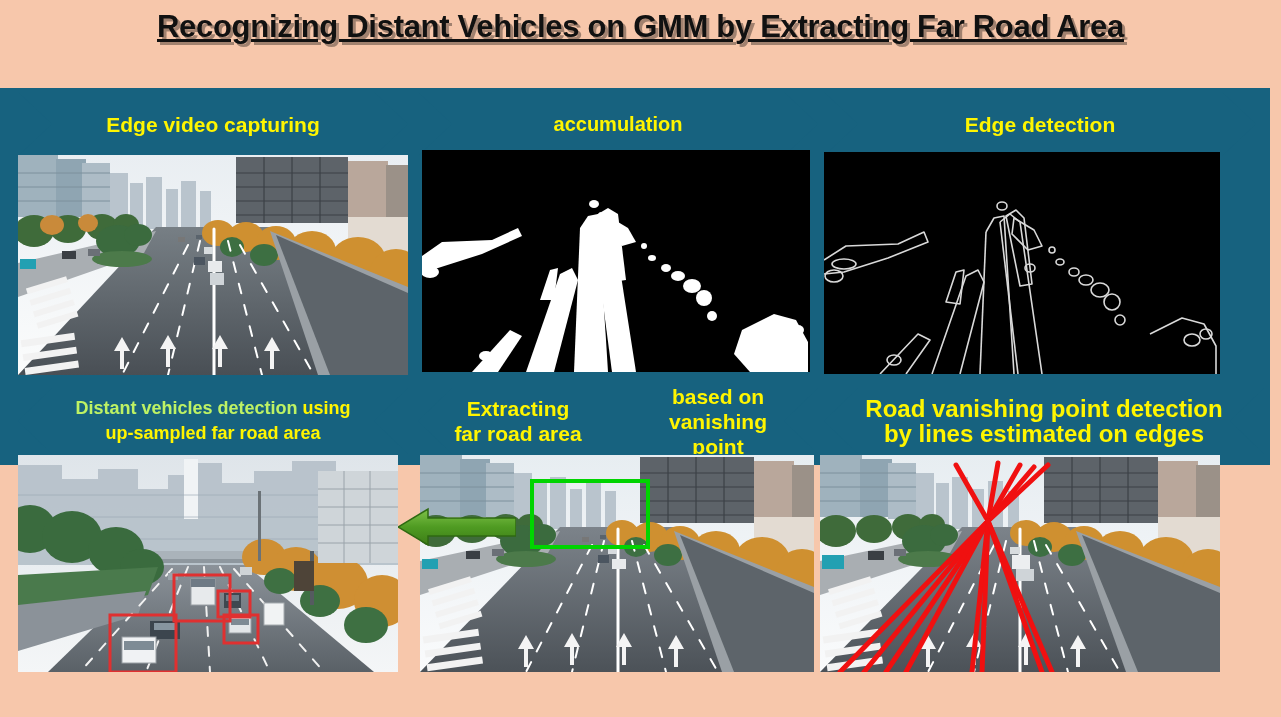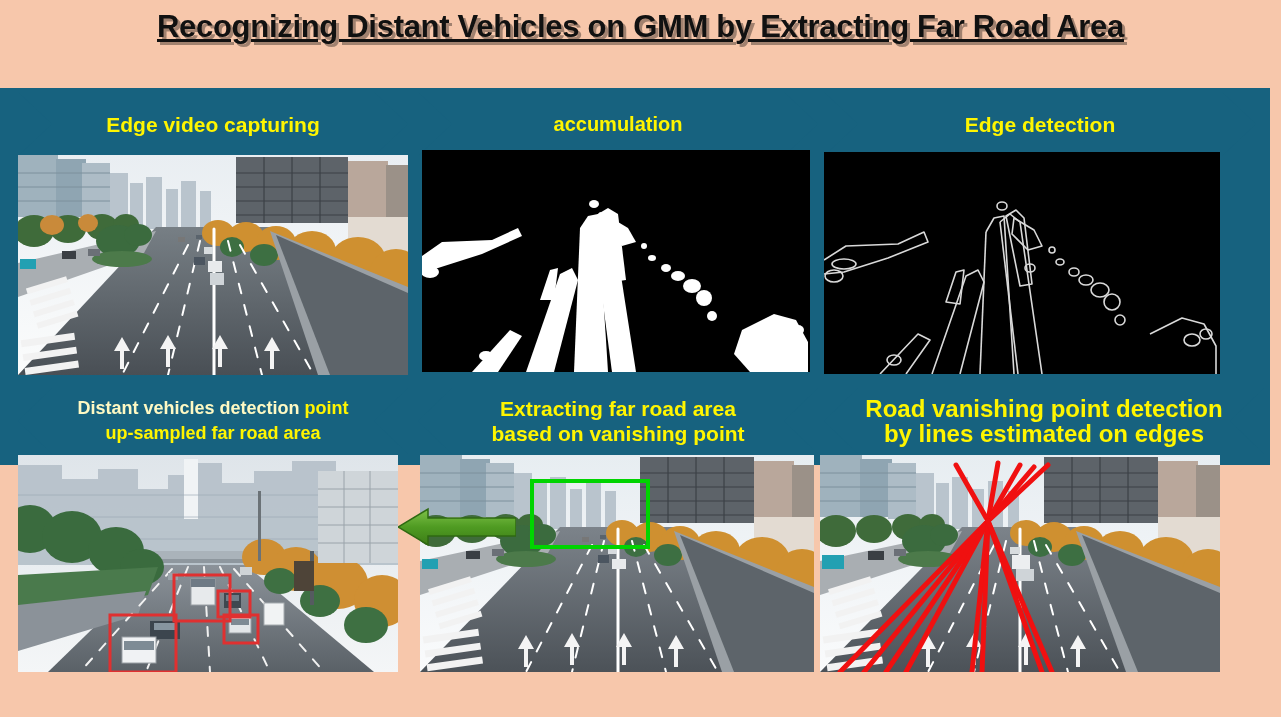--- a/index.html
+++ b/index.html
@@ -35,21 +35,21 @@
     line-height:25px;
     box-sizing:border-box;
   }
   .banner .btxt{display:block;width:100%;padding:0 34px;}
   .chev-right{
     clip-path:polygon(0 0, calc(100% - 34px) 0, 100% 50%, calc(100% - 34px) 100%, 0 100%, 34px 50%);
   }
   .chev-left{
     clip-path:polygon(34px 0, 100% 0, calc(100% - 34px) 50%, 100% 100%, 34px 100%, 0 50%);
   }
-  .red{color:#fef9c3;}
+  .red{color:#bef264;}
   .yel{color:#FFF500;}
 
   
   .shot{
     position:absolute;z-index:7;overflow:hidden;background:#000;
   }
   .shot svg{display:block;width:100%;height:100%;}
 
   
   #green-arrow{position:absolute;z-index:9;}
@@ -265,26 +265,26 @@
       <path d="M56,222 L94,182 L106,188 L82,222"></path>
       <ellipse cx="70" cy="208" rx="7" ry="5"></ellipse>
       <ellipse cx="178" cy="54" rx="5" ry="4"></ellipse>
       <ellipse cx="206" cy="116" rx="5" ry="4"></ellipse>
     </g>
   </svg>
 </div>
 
 <div class="banner chev-left" style="left:18px;top:388px;width:390px;height:66px;font-size:18px;flex-direction:column;">
   <span class="btxt">
-    <span class="red">Distant vehicles detection</span><span class="yel"> point</span>
+    <span class="red">Distant vehicles detection</span><span class="yel"> using</span>
   </span>
   <span class="btxt yel">up-sampled  far road area</span>
 </div>
 
-<div class="banner chev-left" style="left:418px;top:388px;width:400px;height:66px;font-size:21px;flex-direction:column;">
+<div class="banner chev-left" style="left:418px;top:388px;width:400px;height:66px;font-size:21px;flex-direction:row;">
   <span class="btxt yel">Extracting far road area</span>
   <span class="btxt yel">based on vanishing point</span>
 </div>
 
 <div class="banner chev-left" style="left:824px;top:388px;width:440px;height:66px;font-size:24px;flex-direction:column;">
   <span class="btxt yel">Road vanishing point  detection</span>
   <span class="btxt yel">by lines estimated on edges</span>
 </div>
 
 <div class="shot" style="left:18px;top:455px;width:380px;height:217px;">

